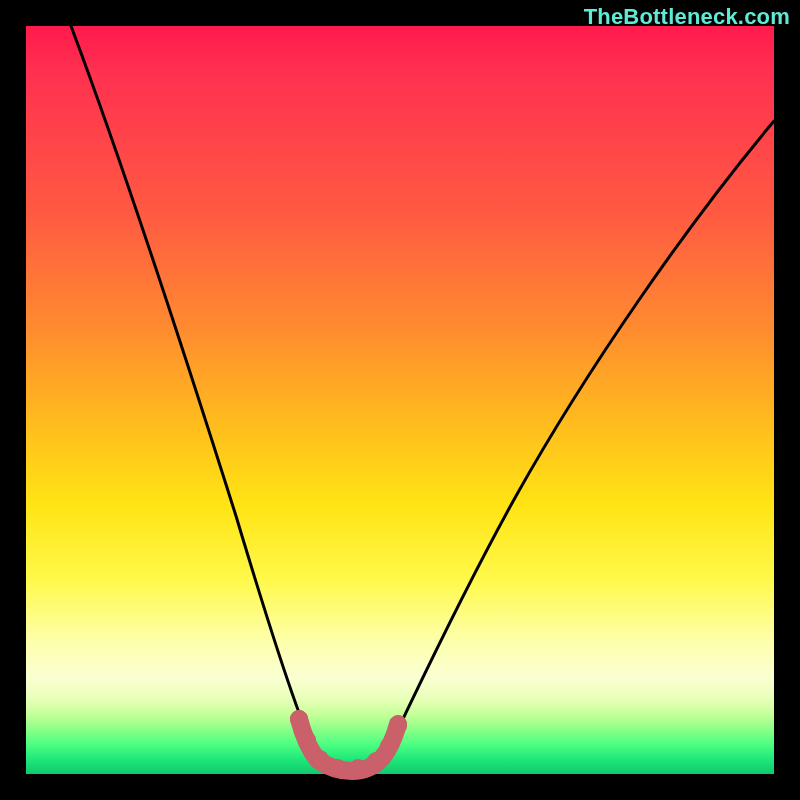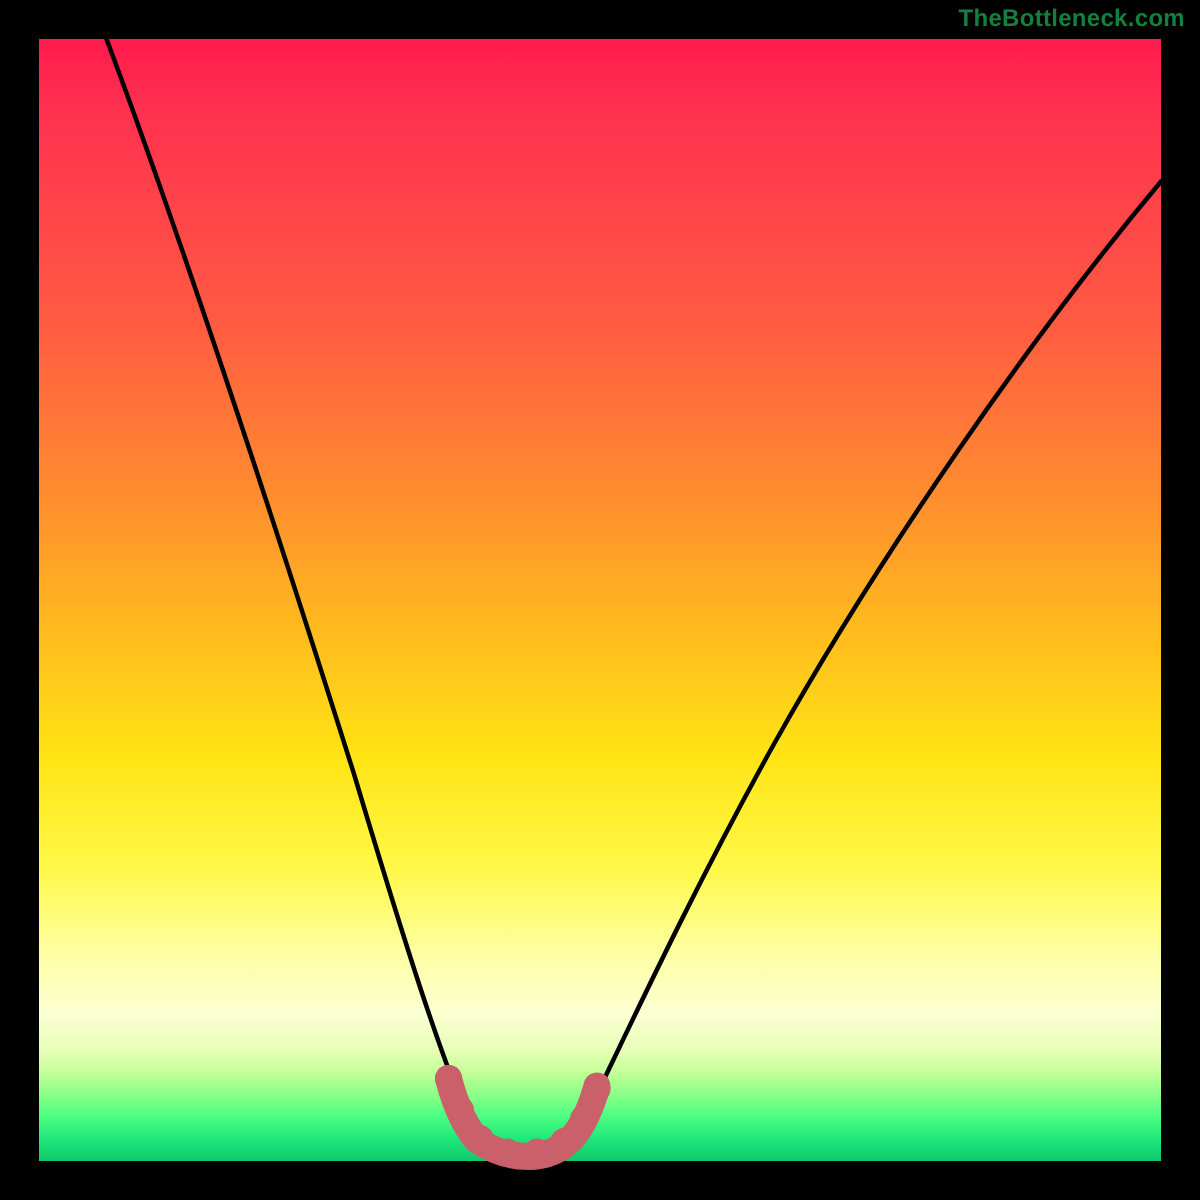--- a/index.html
+++ b/index.html
@@ -41,22 +41,22 @@
       #8dff88 94%,
       #4dff82 96%,
       #1fe87a 98%,
       #10c86c 100%
     );
   }
   .watermark {
     position: absolute;
     top: 4px;
     right: 10px;
-    color: #15803d;
-    font-size: 16px;
+    color: #5eead4;
+    font-size: 22px;
     font-weight: 600;
     letter-spacing: 0.2px;
     user-select: none;
   }
   svg.curve {
     position: absolute;
     left: 0; top: 0;
     width: 748px;
     height: 748px;
     overflow: visible;

